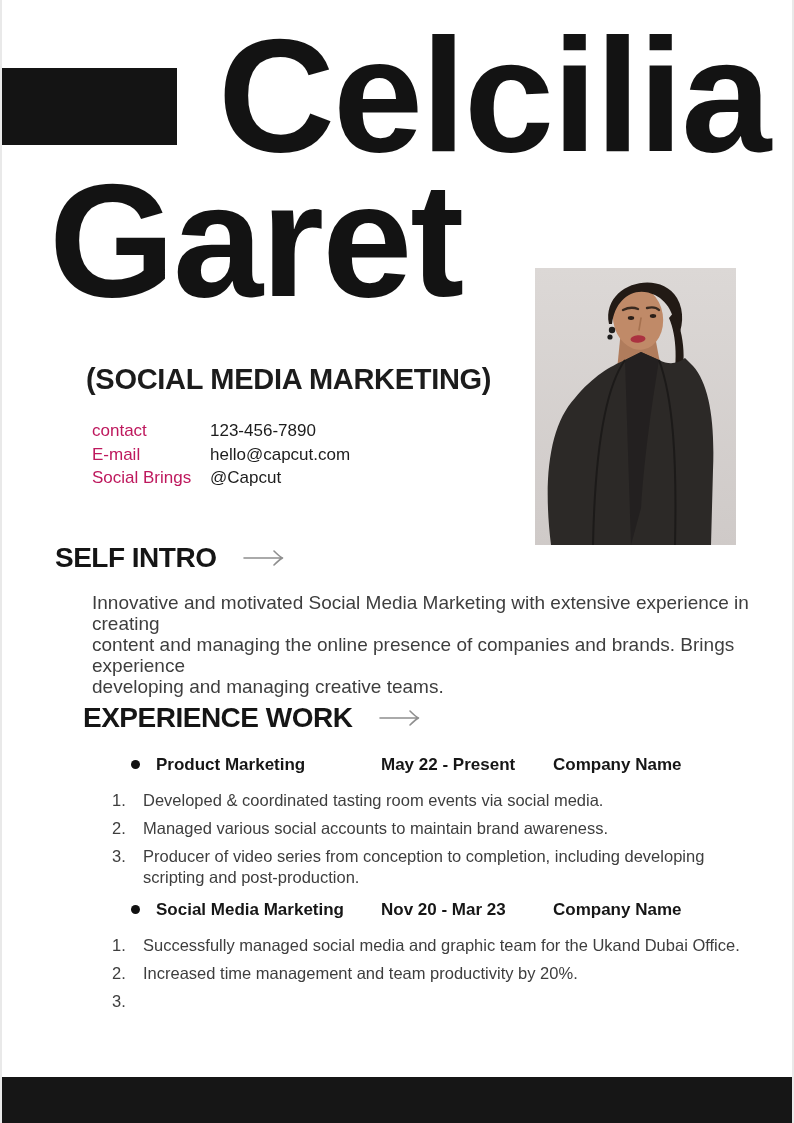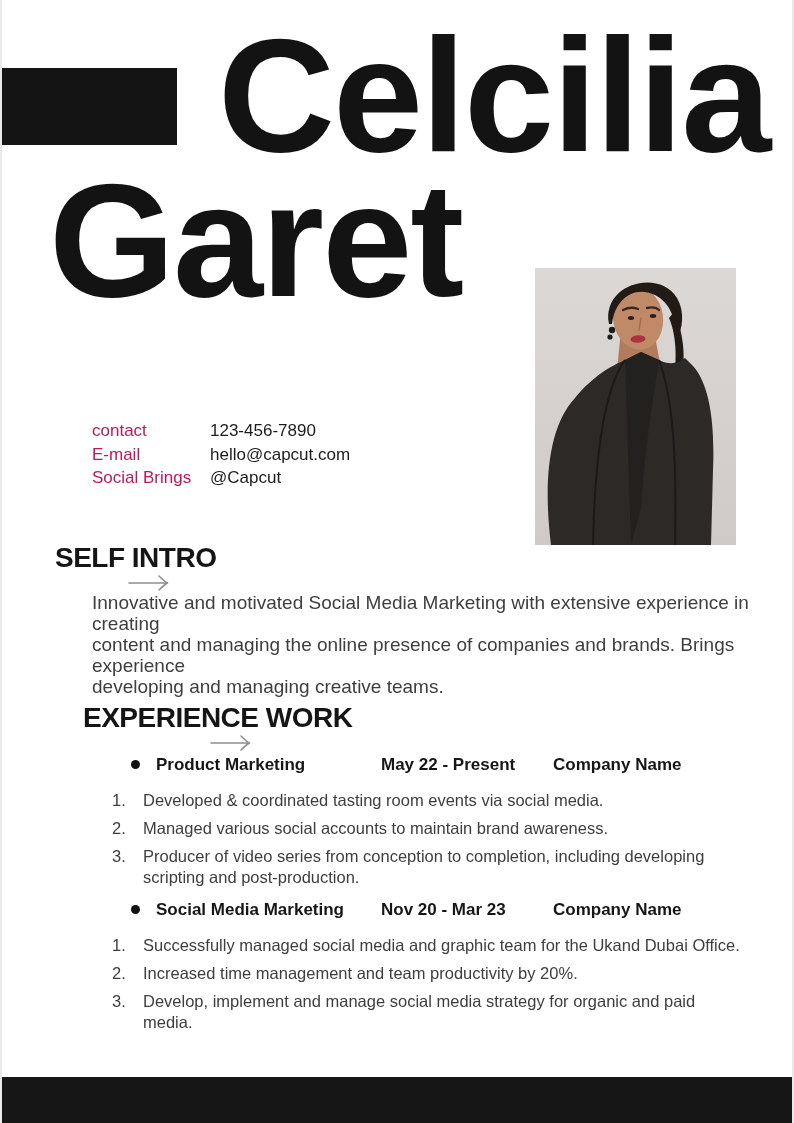--- a/index.html
+++ b/index.html
@@ -37,21 +37,21 @@
   }
 
   .contact { position: absolute; left: 90px; top: 419px; }
   .contact-row { display: flex; line-height: 23.5px; font-size: 17px; }
   .contact-label { width: 118px; color: #be185d; }
   .contact-value { color: #1c1c1c; }
 
   .section-heading {
     position: absolute; display: flex; align-items: center;
     font-size: 28px; font-weight: 700; letter-spacing: -0.5px;
-    color: #151515; white-space: nowrap; flex-direction: column;
+    color: #151515; white-space: nowrap;
   }
   .section-heading .arrow { margin-left: 27px; display: inline-block; }
   .heading-self-intro { left: 53px; top: 542px; }
   .heading-experience { left: 53px; top: 702px; margin-left: 28px; }
 
   .intro-body {
     position: absolute; left: 90px; top: 592px; width: 680px;
     font-size: 19px; line-height: 21px; color: #3e3e3e;
     white-space: pre-line;
   }
@@ -120,20 +120,21 @@
     <path d="M106 50 L104 62" stroke="#a5714f" stroke-width="1.6" fill="none" stroke-linecap="round"></path>
 
     <ellipse cx="103" cy="71" rx="7.5" ry="3.8" fill="#ab3240" transform="rotate(-4 103 71)"></ellipse>
 
     <path d="M16 277 C8 212 14 158 40 130 C58 108 76 98 90 92 L106 84 L124 92 C134 97 142 96 150 90 L158 98 C174 116 180 152 178 202 L176 277 Z" fill="#2c2927"></path>
     <path d="M106 84 L124 92 C118 130 110 180 106 240 L96 277 L90 92 Z" fill="#232020"></path>
     <path d="M90 92 C70 120 60 180 58 277" stroke="#1c1a19" stroke-width="2" fill="none"></path>
     <path d="M124 92 C138 130 142 190 140 277" stroke="#1c1a19" stroke-width="2" fill="none"></path>
   </svg>
 
+  <div class="role">(SOCIAL MEDIA MARKETING)</div>
 
   <div class="contact">
     <div class="contact-row">
       <span class="contact-label">contact</span>
       <span class="contact-value">123-456-7890</span>
     </div>
     <div class="contact-row">
       <span class="contact-label">E-mail</span>
       <span class="contact-value">hello@capcut.com</span>
     </div>
@@ -195,20 +196,18 @@
     <div class="li">
       <span class="num">1.</span>
       <span class="txt">Successfully managed social media and graphic team for the Ukand Dubai Office.</span>
     </div>
     <div class="li">
       <span class="num">2.</span>
       <span class="txt">Increased time management and team productivity by 20%.</span>
     </div>
     <div class="li">
       <span class="num">3.</span>
-      <span class="txt">Develop, implement and manage social media strategy for organic and paid
-media.</span>
     </div>
   </div>
 
   <div class="footer-bar"></div>
 
 </div>
 
 </body></html>

